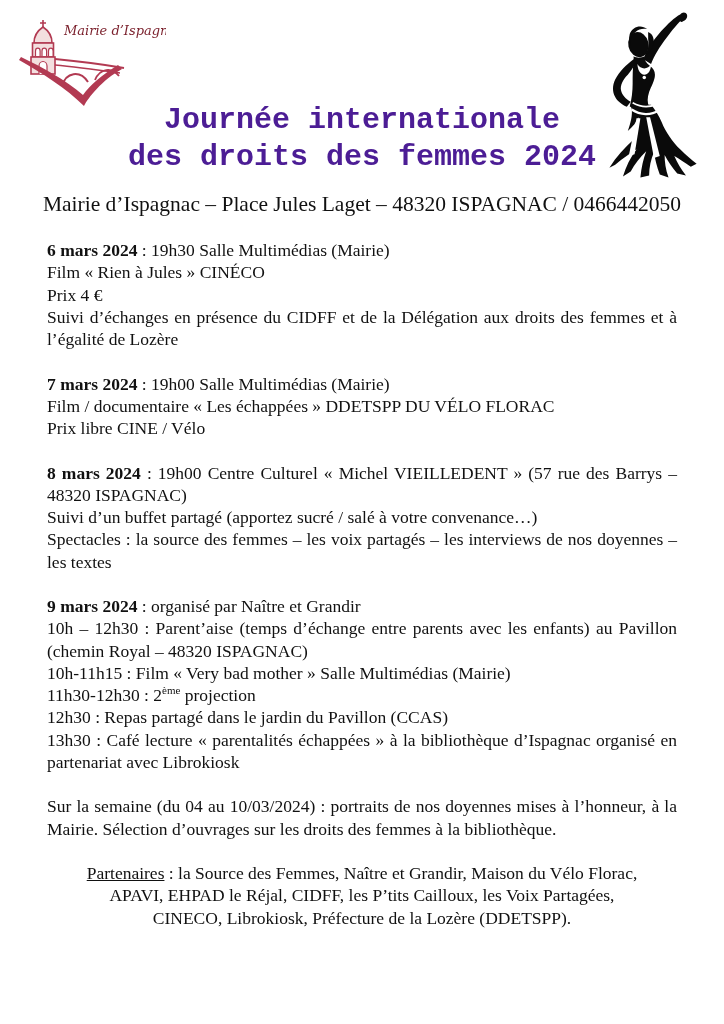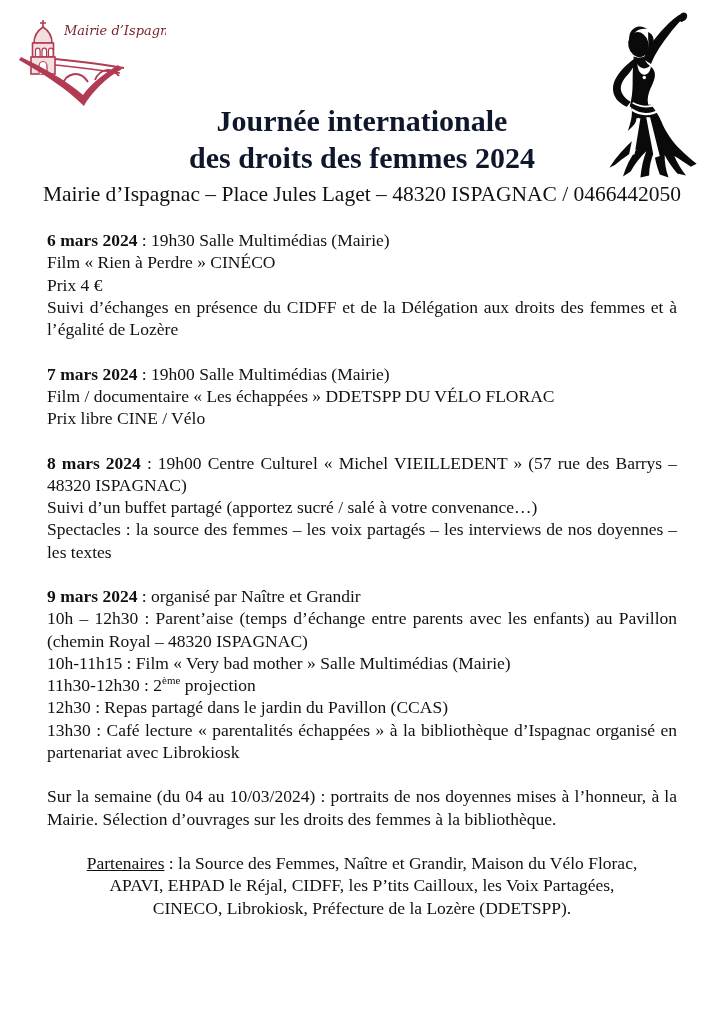--- a/index.html
+++ b/index.html
@@ -10,24 +10,24 @@
     overflow:hidden;
     font-family:"Liberation Serif", serif;
     color:#111111;
   }
   .logo{position:absolute;top:18px;left:16px;width:150px;height:92px;}
   .dancer{position:absolute;top:6px;right:8px;width:126px;height:180px;}
   .title{
     margin:102px 120px 0;
     text-align:center;
     font-size:30px;line-height:37px;
-    font-weight:bold;color:#0f172a;
+    font-weight:bold;color:#4c1d95;font-family:Liberation Mono, monospace;
   }
   .address{
-    margin-top:5px;
+    margin-top:15px;
     text-align:center;
     font-size:21.5px;line-height:26px;
     color:#111111;
   }
   .content{
     margin:22px 47px 0;
     font-size:17.5px;line-height:22.25px;
     text-align:justify;
   }
   .content p{margin:0;}
@@ -101,21 +101,21 @@
     <div>Journée internationale</div>
     <div>des droits des femmes 2024</div>
   </h1>
 
   <div class="address">Mairie d’Ispagnac – Place Jules Laget – 48320 ISPAGNAC / 0466442050</div>
 
   <div class="content">
 
     <div class="block">
       <p><b class="date">6 mars 2024</b><span> : 19h30 Salle Multimédias (Mairie)</span></p>
-      <p>Film « Rien à Perdre » CINÉCO</p>
+      <p>Film « Rien à Jules » CINÉCO</p>
       <p>Prix 4 €</p>
       <p>Suivi d’échanges en présence du CIDFF et de la Délégation aux droits des femmes et à l’égalité de Lozère</p>
     </div>
 
     <div class="block">
       <p><b class="date">7 mars 2024</b><span> : 19h00 Salle Multimédias (Mairie)</span></p>
       <p>Film / documentaire « Les échappées » DDETSPP DU VÉLO FLORAC</p>
       <p>Prix libre CINE / Vélo</p>
     </div>
 

